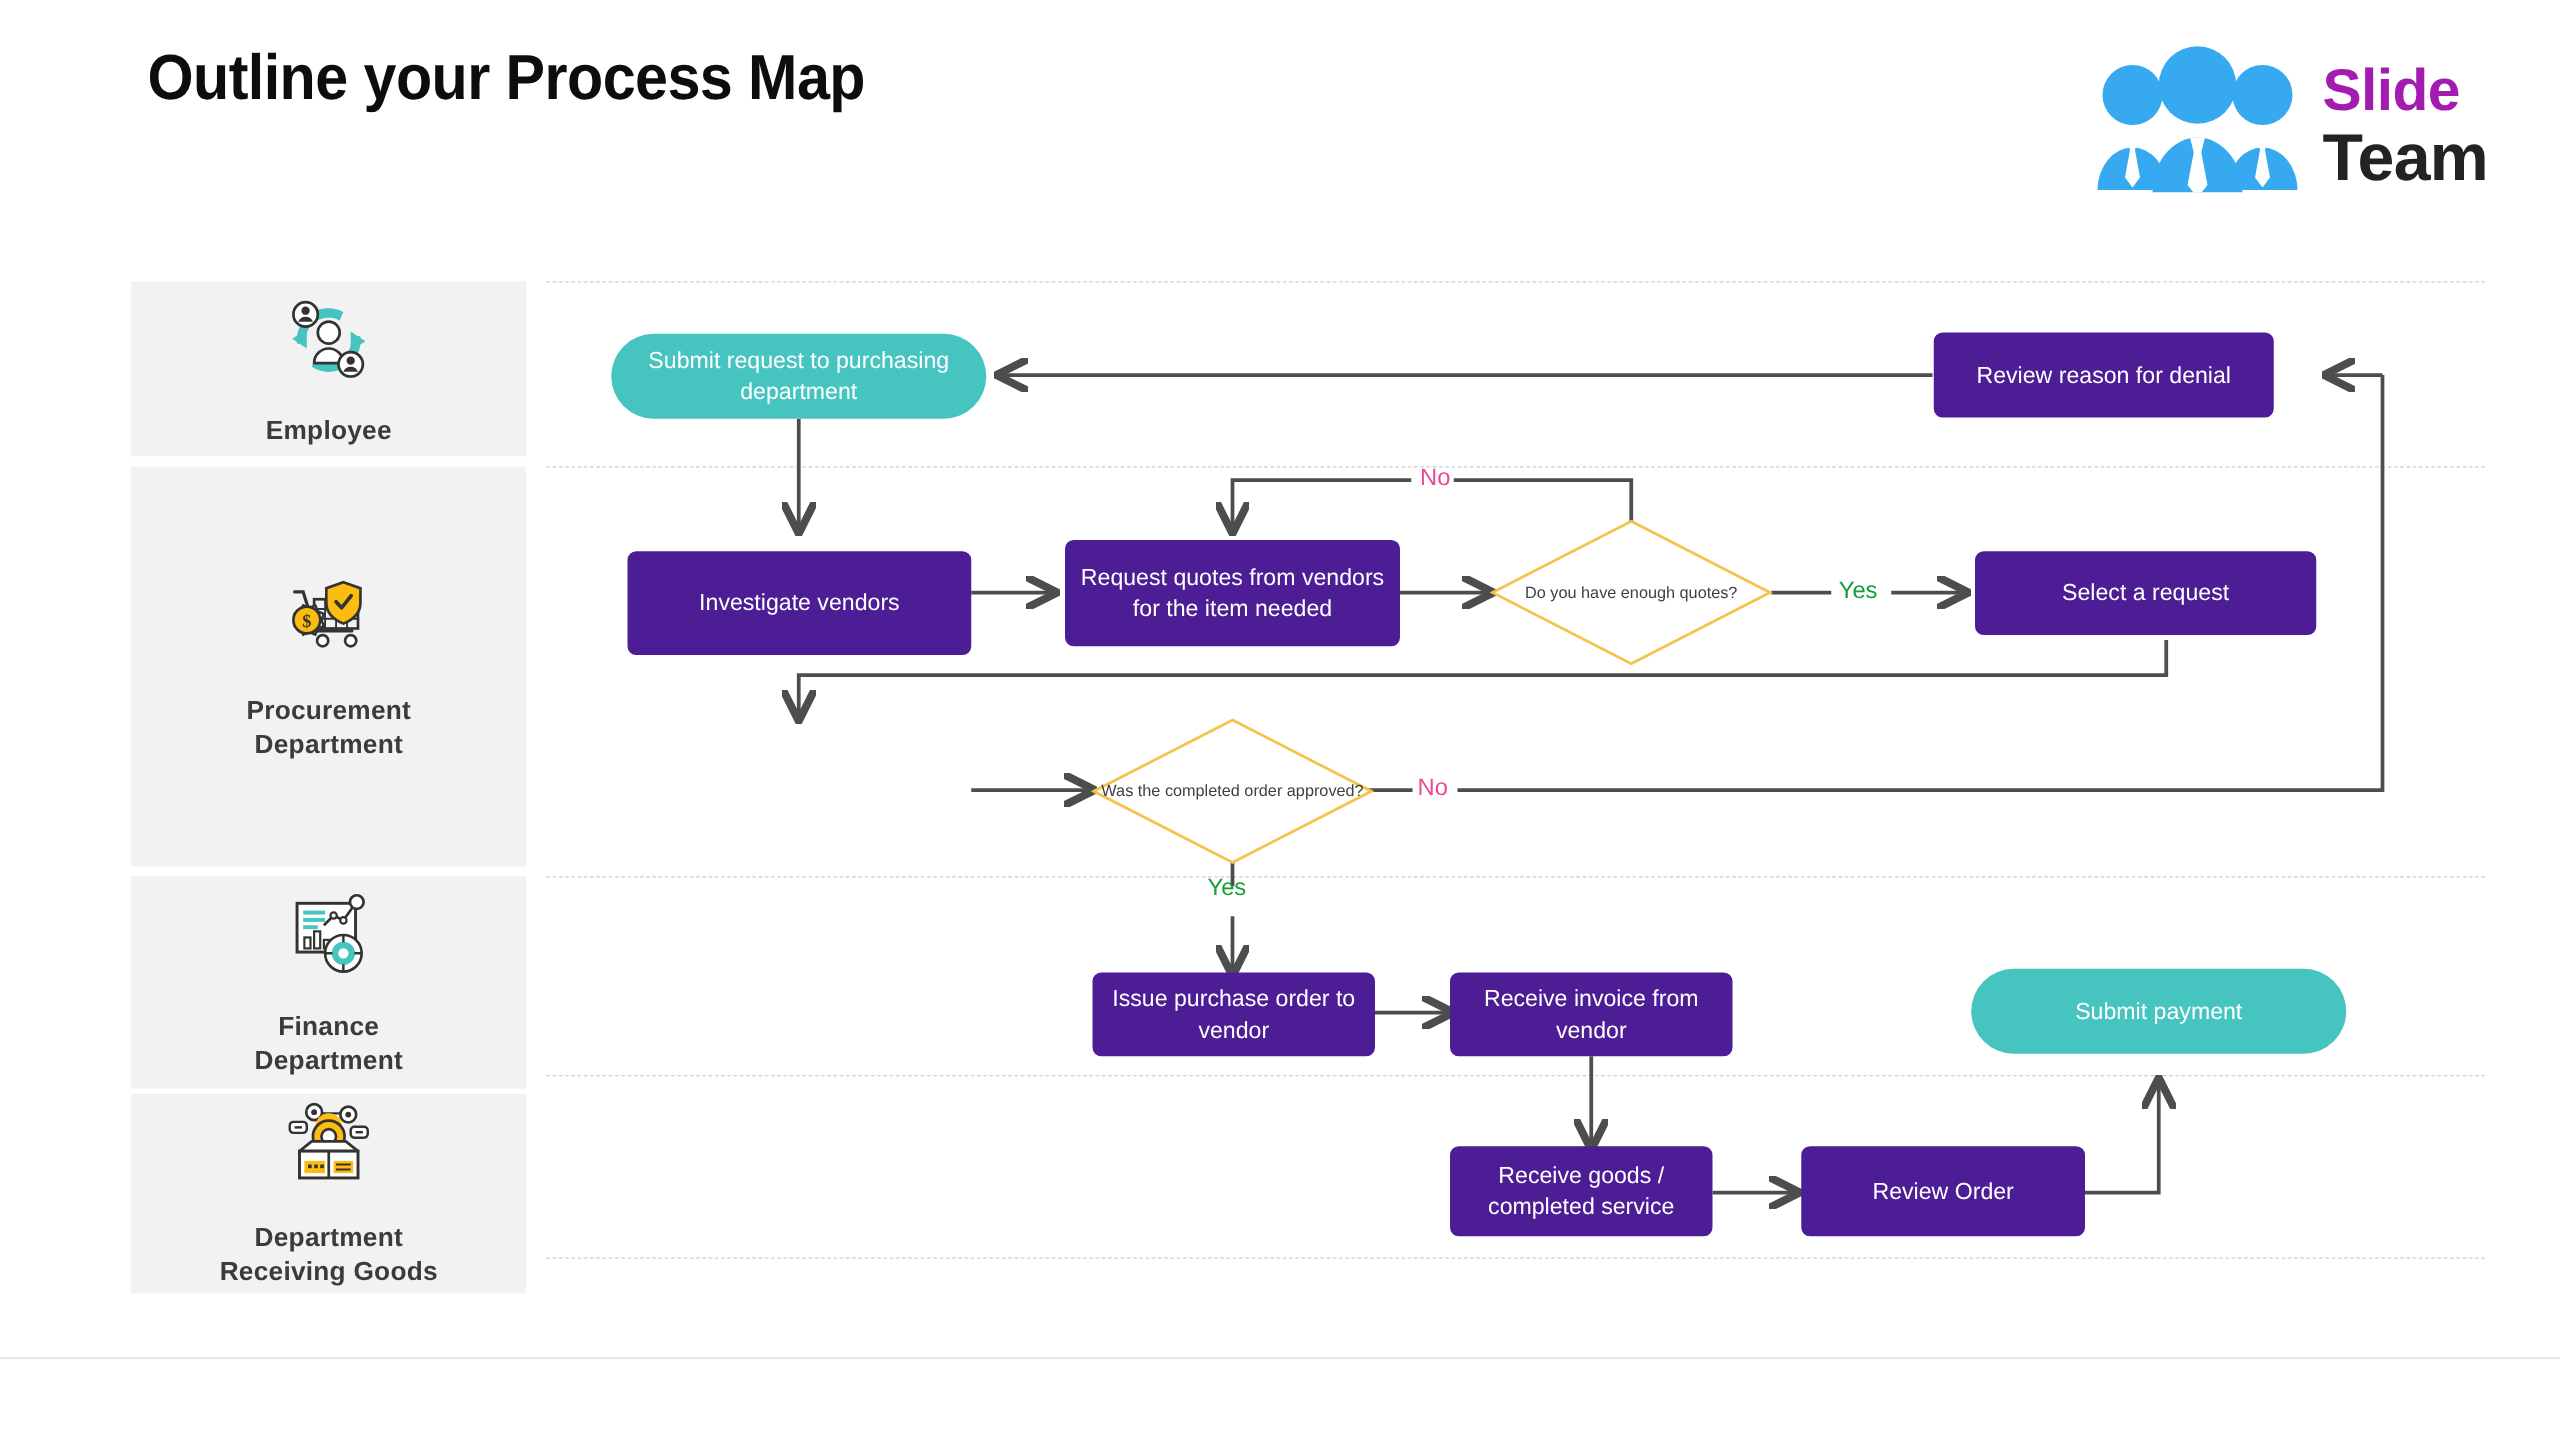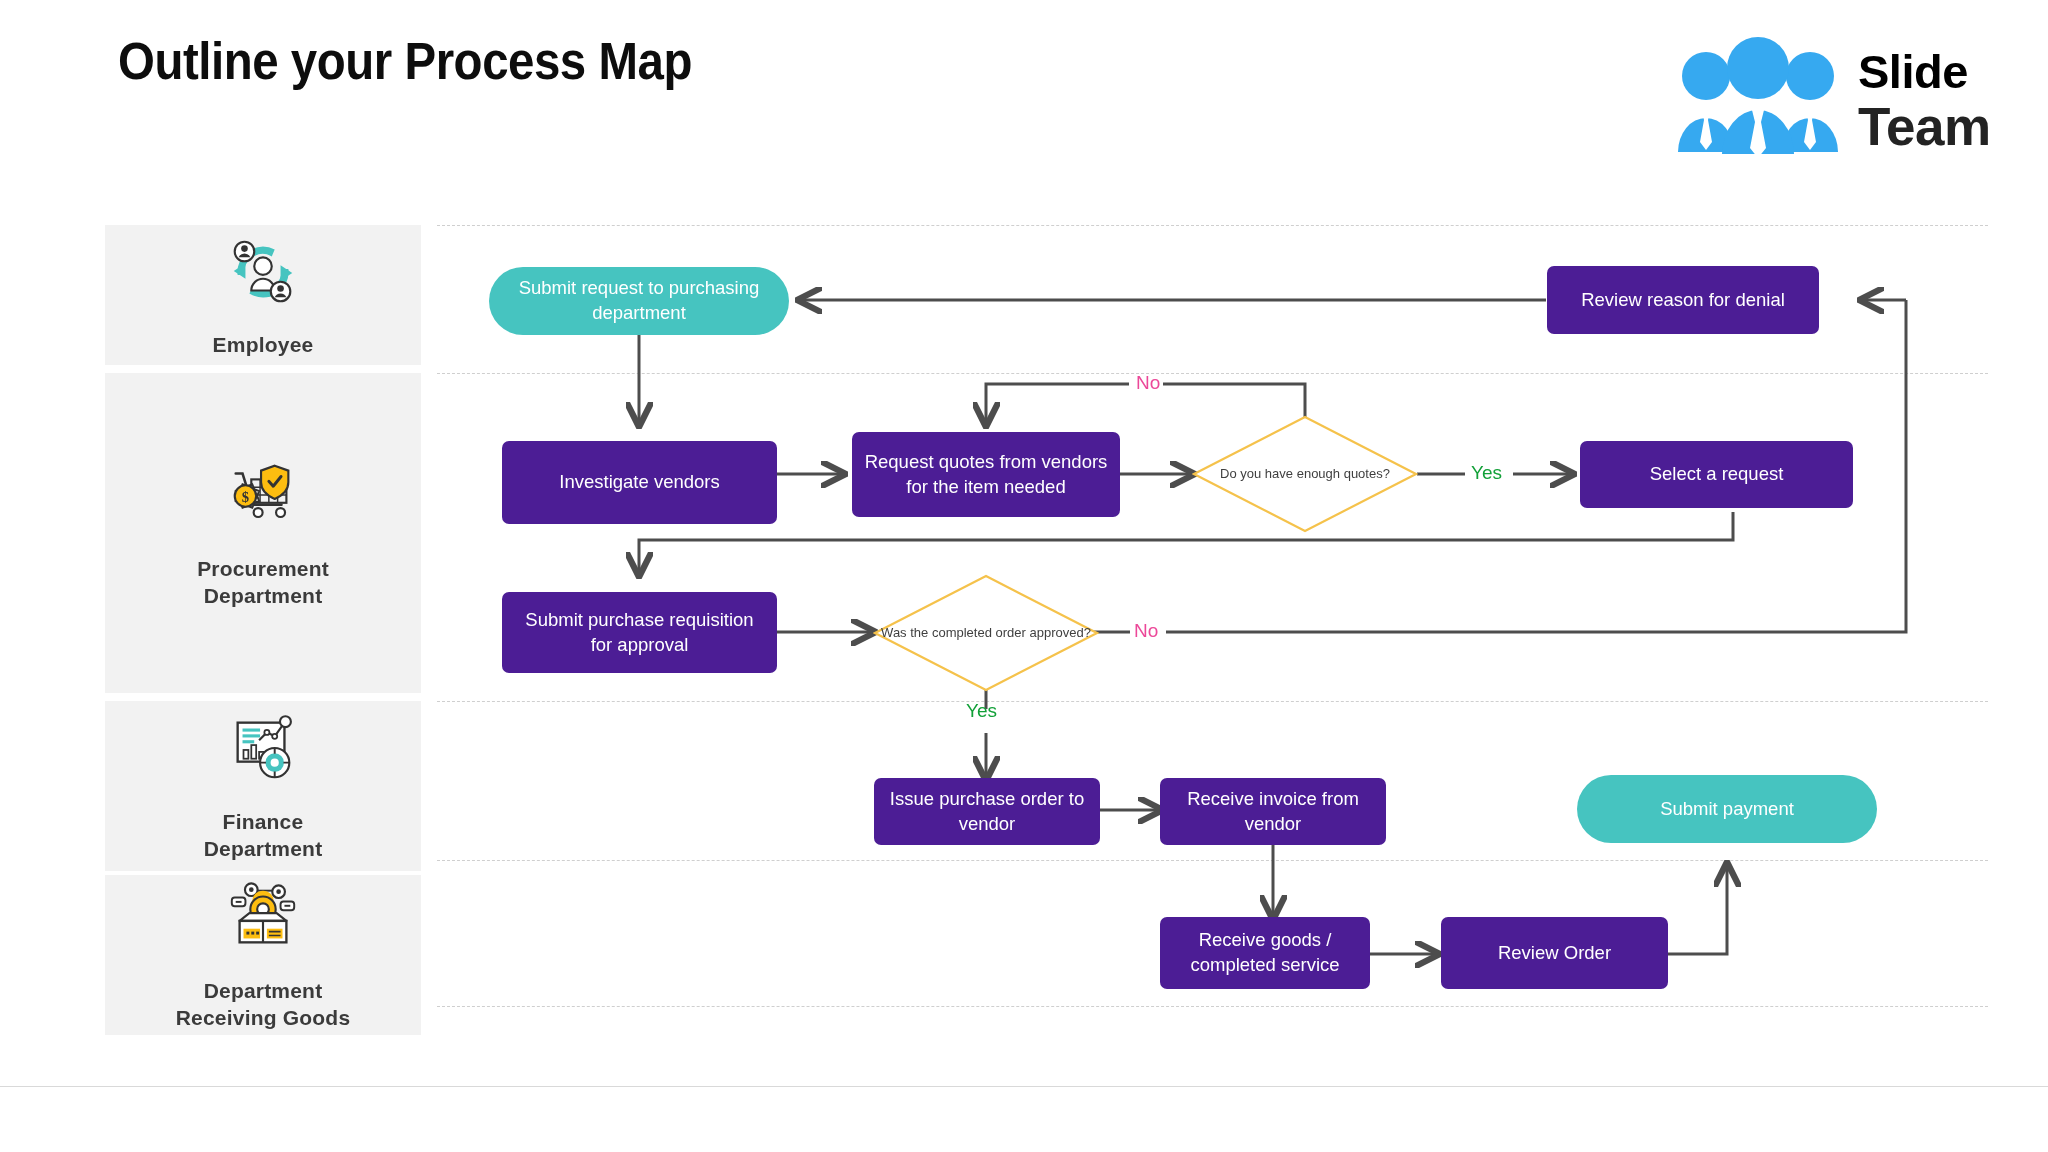--- a/index.html
+++ b/index.html
@@ -19,21 +19,21 @@
     font-family: "Liberation Sans Narrow", "Liberation Sans", sans-serif;
     transform: scaleX(0.93); transform-origin: left top;
     white-space: nowrap;
   }
 
   
   #logo { position: absolute; right: 20px; top: 26px; width: 360px; height: 130px; }
   #logo .mark { position: absolute; left: 0; top: 8px; width: 180px; height: 120px; }
   #logo .word-slide {
     position: absolute; left: 190px; top: 18px;
-    font-size: 47px; font-weight: 700; color: #000000; letter-spacing: -0.5px;
+    font-size: 47px; font-weight: 700; color: #a21caf; letter-spacing: -0.5px;
   }
   #logo .word-team {
     position: absolute; left: 190px; top: 70px;
     font-size: 53px; font-weight: 700; color: #232323; letter-spacing: -0.5px;
   }
 
   
   .lane-label {
     position: absolute; left: 105px; width: 316px;
     background: #f2f2f2; display: flex; flex-direction: column;
@@ -257,21 +257,20 @@
 
   <div class="diamond" style="left:1192px;top:415px;width:226px;height:118px;">
     <svg class="dshape" viewBox="0 0 226 118" preserveAspectRatio="none">
       <polygon points="113,2 224,59 113,116 2,59" fill="#ffffff" stroke="#F5C24B" stroke-width="2.2"></polygon>
     </svg>
     <div class="dlabel">Do you have enough quotes?</div>
   </div>
 
   <div class="node process" style="left:1580px;top:441px;width:273px;height:67px;">Select a request</div>
 
-  <div class="node process" style="left:502px;top:592px;width:275px;height:81px;">Submit purchase requisition for approval</div>
 
   <div class="diamond" style="left:873px;top:574px;width:226px;height:118px;">
     <svg class="dshape" viewBox="0 0 226 118" preserveAspectRatio="none">
       <polygon points="113,2 224,59 113,116 2,59" fill="#ffffff" stroke="#F5C24B" stroke-width="2.2"></polygon>
     </svg>
     <div class="dlabel">Was the completed order approved?</div>
   </div>
 
   <div class="node process" style="left:874px;top:778px;width:226px;height:67px;">Issue purchase order to vendor</div>
 

